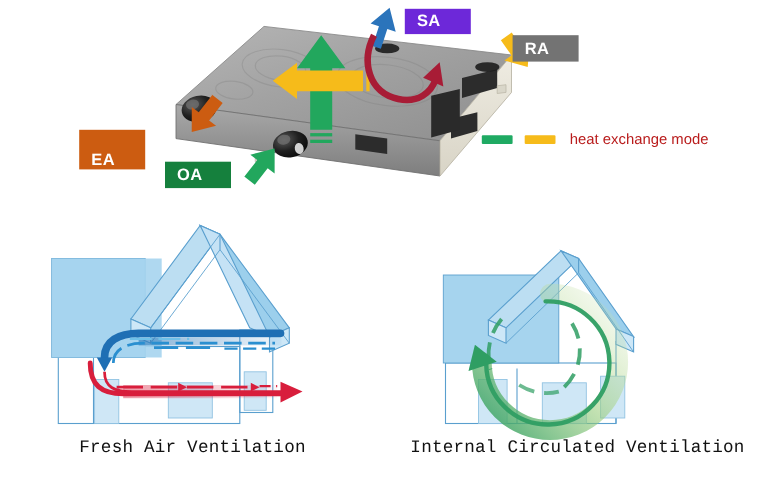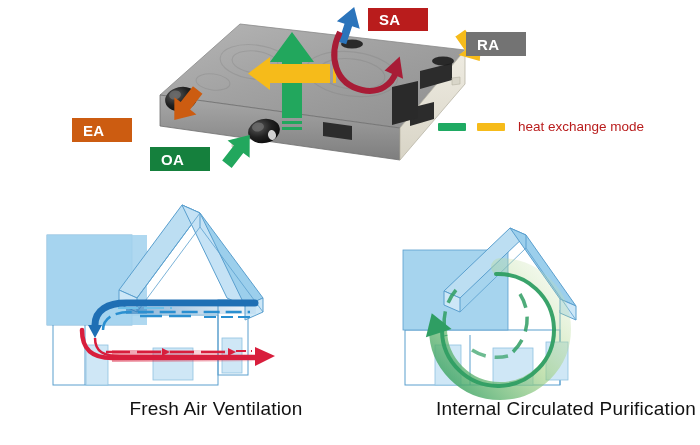--- a/index.html
+++ b/index.html
@@ -35,23 +35,23 @@
     display: flex;
     align-items: center;
     box-sizing: border-box;
     color: #ffffff;
     font-weight: bold;
     font-size: 15px;
     letter-spacing: 0.3px;
     padding-left: 11px;
     font-family: "Liberation Sans", sans-serif;
   }
-  #callout-sa { left: 368px; top: 8px;  width: 60px; height: 23px; background: #b91c1c; }
+  #callout-sa { left: 368px; top: 8px;  width: 60px; height: 23px; background: #6d28d9; }
   #callout-ra { left: 466px; top: 32px; width: 60px; height: 24px; background: #737373; }
-  #callout-ea { left: 72px;  top: 118px; width: 60px; height: 24px; background: #cc5c11; }
+  #callout-ea { left: 72px;  top: 118px; width: 60px; height: 36px; background: #cc5c11; align-items: flex-end; }
   #callout-oa { left: 150px; top: 147px; width: 60px; height: 24px; background: #15803d; }
 
   
   #legend {
     position: absolute;
     left: 438px; top: 112px;
     width: 258px;
   }
   .legend-row {
     display: flex;
@@ -82,25 +82,24 @@
   
   .bottom-panel { position: absolute; top: 190px; width: 350px; height: 255px; }
   #panel-left  { left: 0px; }
   #panel-right { left: 350px; }
   .panel-svg { position: absolute; left: 0; top: 0; }
   .caption {
     position: absolute;
     width: 350px;
     top: 208px;
     text-align: center;
-    font-size: 19px;
+    font-size: 16px;
     color: #111111;
-    font-family: Liberation Sans, sans-serif;
+    font-family: Liberation Mono, monospace;
     letter-spacing: 0.2px;
-    padding-left: 41px;
   }
 </style>
 </head>
 <body>
 
 <div id="root">
 
   <div id="top-panel">
 
     <svg id="unit-svg" width="700" height="190" viewBox="0 0 700 190">
@@ -333,16 +332,16 @@
 
         <path d="M146,84 A56,56 0 1 1 92,141" fill="none" stroke="#2f9e63" stroke-width="4" stroke-linecap="round" stroke-opacity="0.95"></path>
 
         <path d="M106,100 A50,50 0 0 0 96,146" fill="none" stroke="#2f9e63" stroke-width="3.5" stroke-dasharray="15 9" stroke-opacity="0.85"></path>
         <path d="M170,104 A46,46 0 0 1 158,166" fill="none" stroke="#2f9e63" stroke-width="3.5" stroke-dasharray="15 9" stroke-opacity="0.85"></path>
         <path d="M122,160 A46,46 0 0 0 158,166" fill="none" stroke="#2f9e63" stroke-width="3.5" stroke-dasharray="15 9" stroke-opacity="0.7"></path>
 
         <path d="M86,122 L100,143 L73,143 Z" fill="#2f9e63" transform="rotate(-18 88 136)"></path>
       </g>
     </svg>
-    <div class="caption">Internal Circulated Purification</div>
+    <div class="caption">Internal Circulated Ventilation</div>
   </div>
 
 </div>
 
 </body></html>

